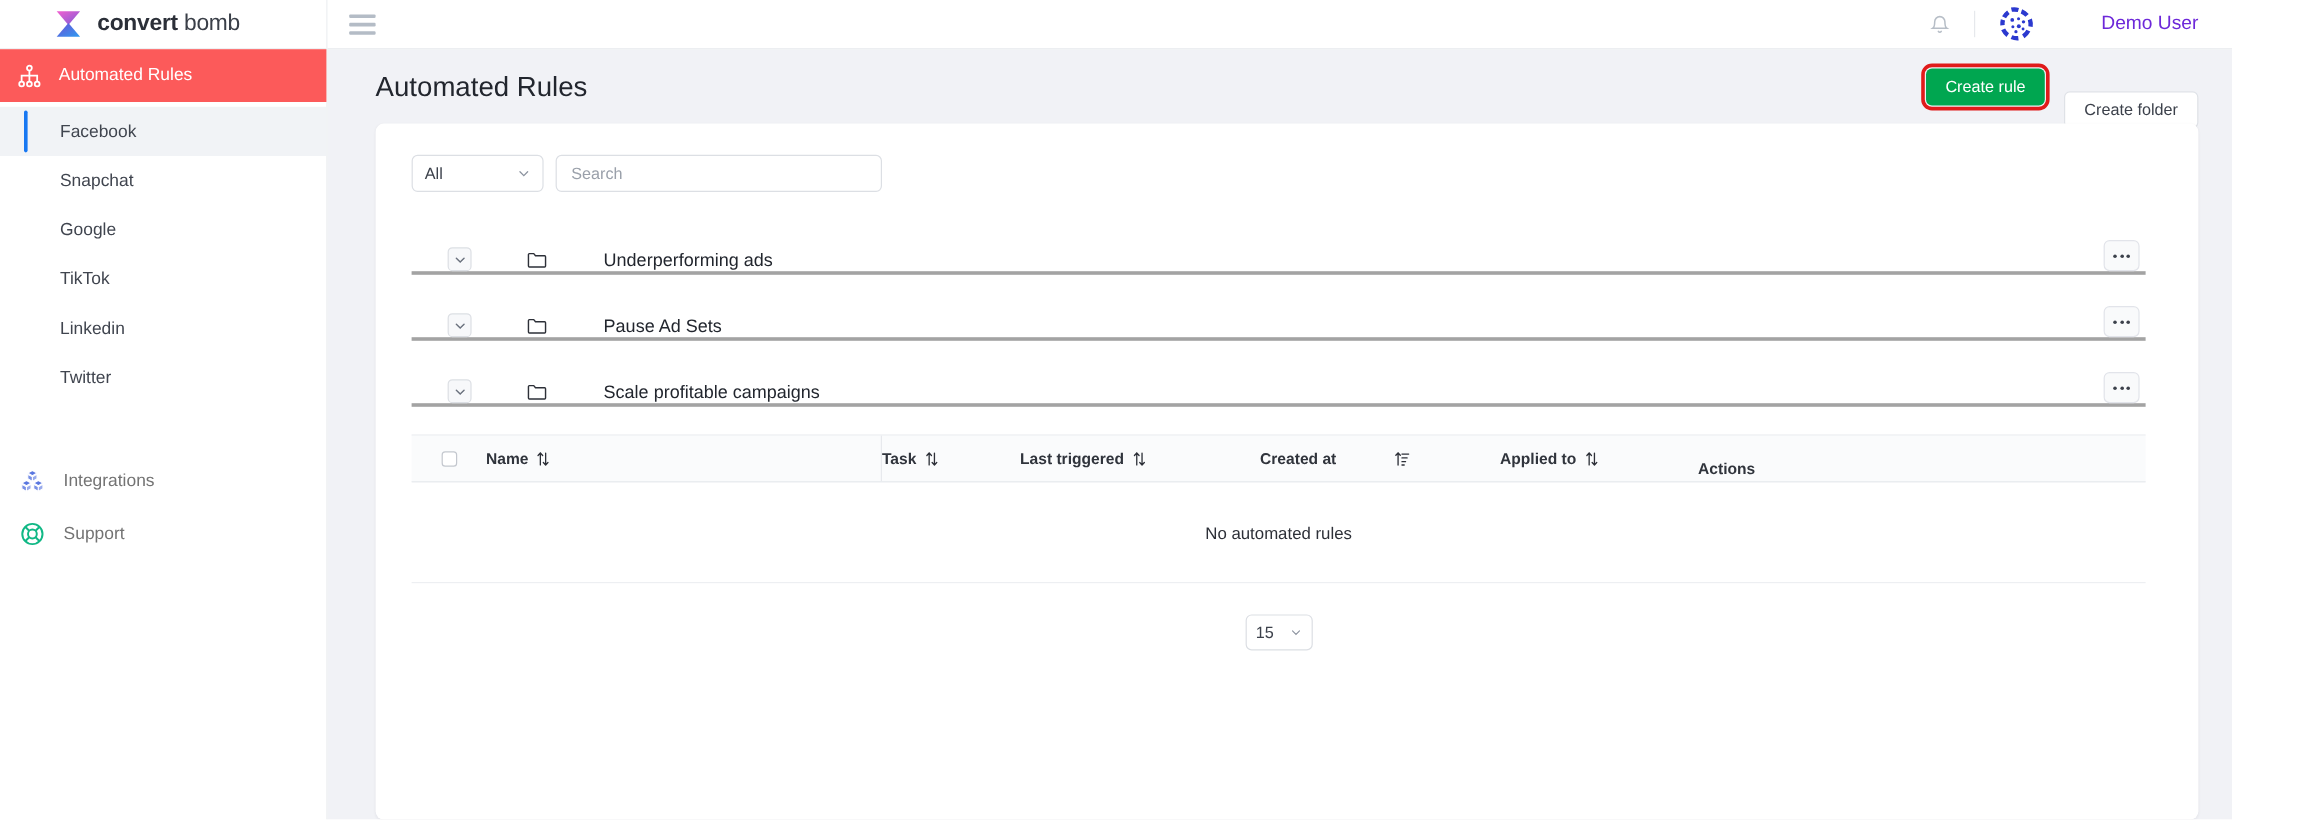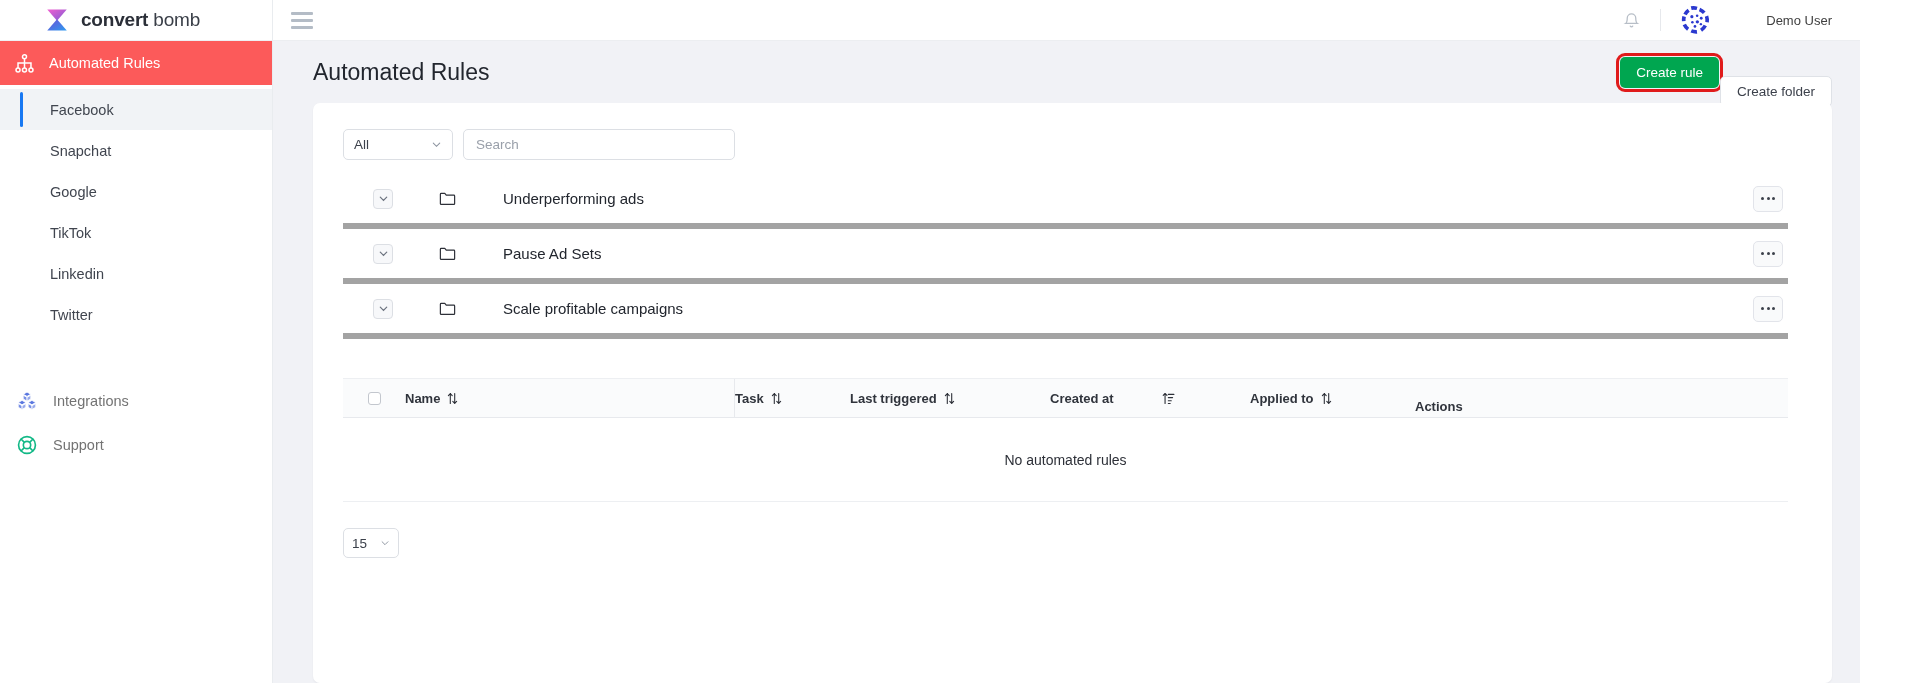--- a/index.html
+++ b/index.html
@@ -61,39 +61,39 @@
   .topbar {
     height: 41px; background: #fff; display: flex; align-items: center;
     padding: 0 28px 0 18px; border-bottom: 1px solid #eceef1;
   }
   .hamburger { width: 22px; display: flex; flex-direction: column; gap: 4px; cursor: pointer; }
   .hamburger i { display:block; height: 3px; background:#b4bcc6; border-radius: 1px; }
   .topbar-spacer { flex: 1; }
   .bell { margin-right: 20px; cursor:pointer; display:flex; }
   .topbar-divider { width:1px; height:22px; background:#e6e8ec; margin-right:20px; }
   .avatar { width: 30px; height: 30px; border-radius: 50%; margin-right: 11px; }
-  .username { font-size: 13px; color: #404040; padding-left: 44px; }
+  .username { font-size: 16px; color: #6d28d9; padding-left: 44px; }
 
   .page-head {
     height: 62px; display: flex; align-items: center;
     padding: 0 28px 0 40px;
   }
   .page-title { font-size: 23px; color: #22262e; font-weight: 400; }
   .page-head-spacer { flex: 1; }
 
   .btn {
     font-family: "Liberation Sans", sans-serif;
     font-size: 13.5px; border-radius: 5px; cursor: pointer;
     padding: 0 16px; height: 31px; display: inline-flex;
     align-items: center; justify-content: center; white-space: nowrap;
   }
   .btn-create-rule {
     background: #00a650; color: #fff; border: none;
     outline: 3px solid #e01b1b; outline-offset: 1px;
-    margin-right: 1px;
+    margin-right: 16px;
   }
   .btn-create-folder { background: #fff; color: #3c414b; border: 1px solid #dfe2e7; margin-top: 38px; }
 
   .card {
     margin: 0 28px 0 40px;
     background: #fff; border-radius: 7px;
     flex: 1; min-height: 0;
     box-shadow: 0 1px 2px rgba(20,25,40,.05);
     padding: 20px 44px 0 30px;
     display: flex; flex-direction: column;
@@ -110,39 +110,39 @@
     width: 272px; height: 31px; border: 1px solid #dcdfe4; border-radius: 5px;
     background: #fff; display:flex; align-items:center; padding: 0 12px;
   }
   .search-box input {
     border: none; outline: none; width: 100%;
     font-family: "Liberation Sans", sans-serif; font-size: 13.5px; color:#3c414b;
   }
   .search-box input::placeholder { color:#9aa0aa; }
 
   .folder-row {
-    height: 55px; display: flex; align-items: center;
-    border-bottom: 6px solid #a3a3a3; padding: 0 5px 0 30px; gap: 32px;
+    height: 55px; display: flex; align-items: flex-end;
+    border-bottom: 3px solid #a3a3a3; padding: 0 5px 0 30px; gap: 32px;
   }
   .chev-btn {
     width: 20px; height: 20px; border: 1px solid #dcdfe4; border-radius: 4px;
     background: #f7f8fa; display: flex; align-items: center; justify-content: center;
     cursor: pointer; margin-right: 13px;
   }
   .folder-icon { margin-right: 14px; display:flex; }
   .folder-name { font-size: 15px; color: #22262e; }
   .folder-spacer { flex: 1; }
   .dots-btn {
     width: 30px; height: 26px; border: 1px solid #e2e4ea; border-radius: 5px;
     background: #f9fafb; display: flex; align-items: center; justify-content: center;
     gap: 2.5px; cursor: pointer;
   }
   .dots-btn i { width: 3px; height: 3px; background: #3c414b; border-radius: 50%; display:block; }
 
-  .table-wrap { margin-top: 39px; }
+  .table-wrap { margin-top: 23px; }
   .thead {
     display: flex; align-items: stretch; background: #fafbfc;
     border-top: 1px solid #edeff2; border-bottom: 1px solid #e7e9ed;
     height: 40px;
   }
   .th {
     display: flex; align-items: center; font-size: 13px;
     color: #30343c; font-weight: 700; gap: 7px; cursor: pointer;
   }
   .th-check { width: 62px; display:flex; align-items:center; justify-content:center; }
@@ -156,21 +156,21 @@
   .th-last { flex: 0 0 200px; }
   .th-created { flex: 0 0 200px; gap: 48px; }
   .th-applied { flex: 0 0 165px; }
   .th-actions { flex: 1; align-items: flex-end; padding-bottom: 3px; }
 
   .empty-row {
     height: 84px; display: flex; align-items: center; justify-content: center;
     font-size: 14px; color: #2d3038; border-bottom: 1px solid #edeff2;
   }
 
-  .pager { display: flex; align-items: center; padding: 26px 0 0 0; }
+  .pager { display: flex; align-items: center; padding: 26px 0 0 0; flex-direction: column; }
   .pager-spacer { flex: 1; }
   .page-size {
     width: 56px; height: 30px; border: 1px solid #dcdfe4; border-radius: 5px;
     background: #fff; display:flex; align-items:center; padding: 0 8px;
     font-size: 13.5px; color: #3c414b; cursor:pointer;
   }
   .page-size .val { flex:1; }
   .pagination { display: flex; border: 1px solid #dfe2e7; border-radius: 5px; overflow: hidden; }
   .pg {
     height: 28px; min-width: 40px; padding: 0 13px;

